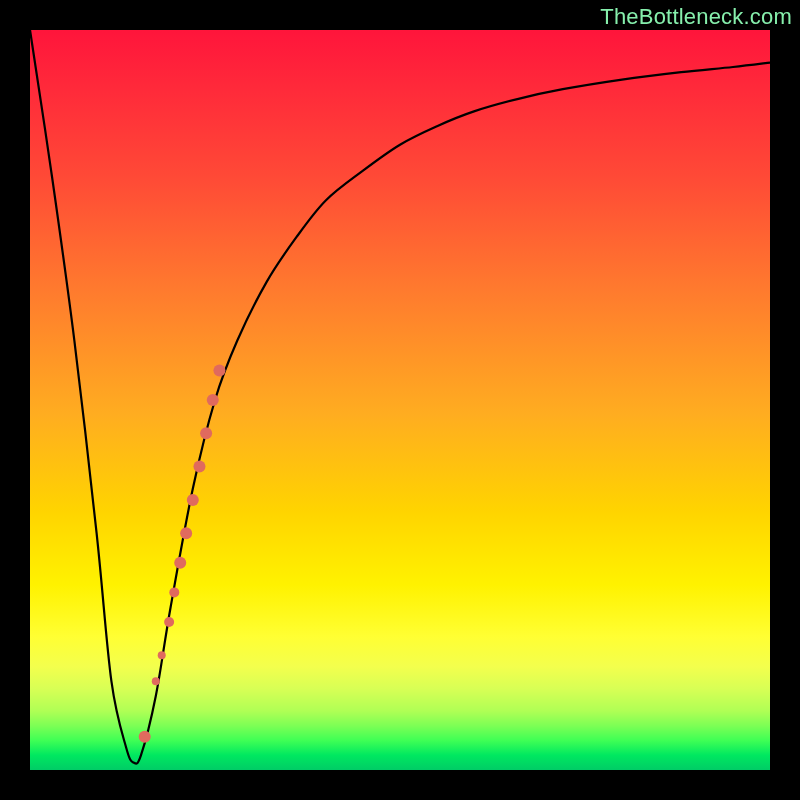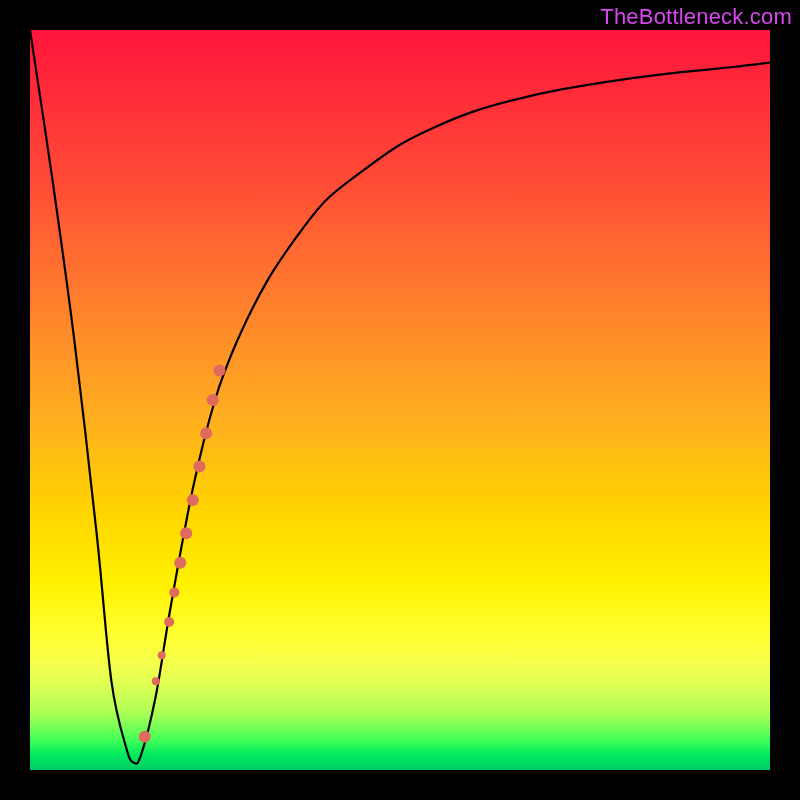--- a/index.html
+++ b/index.html
@@ -48,21 +48,21 @@
     left: 0;
     top: 0;
     width: 740px;
     height: 740px;
     overflow: visible;
   }
   .watermark {
     position: absolute;
     top: 4px;
     right: 8px;
-    color: #d946ef;
+    color: #86efac;
     font-size: 22px;
     font-weight: 500;
     letter-spacing: 0.2px;
     user-select: none;
   }
 </style>
 </head>
 <body>
 
 <div class="frame">

